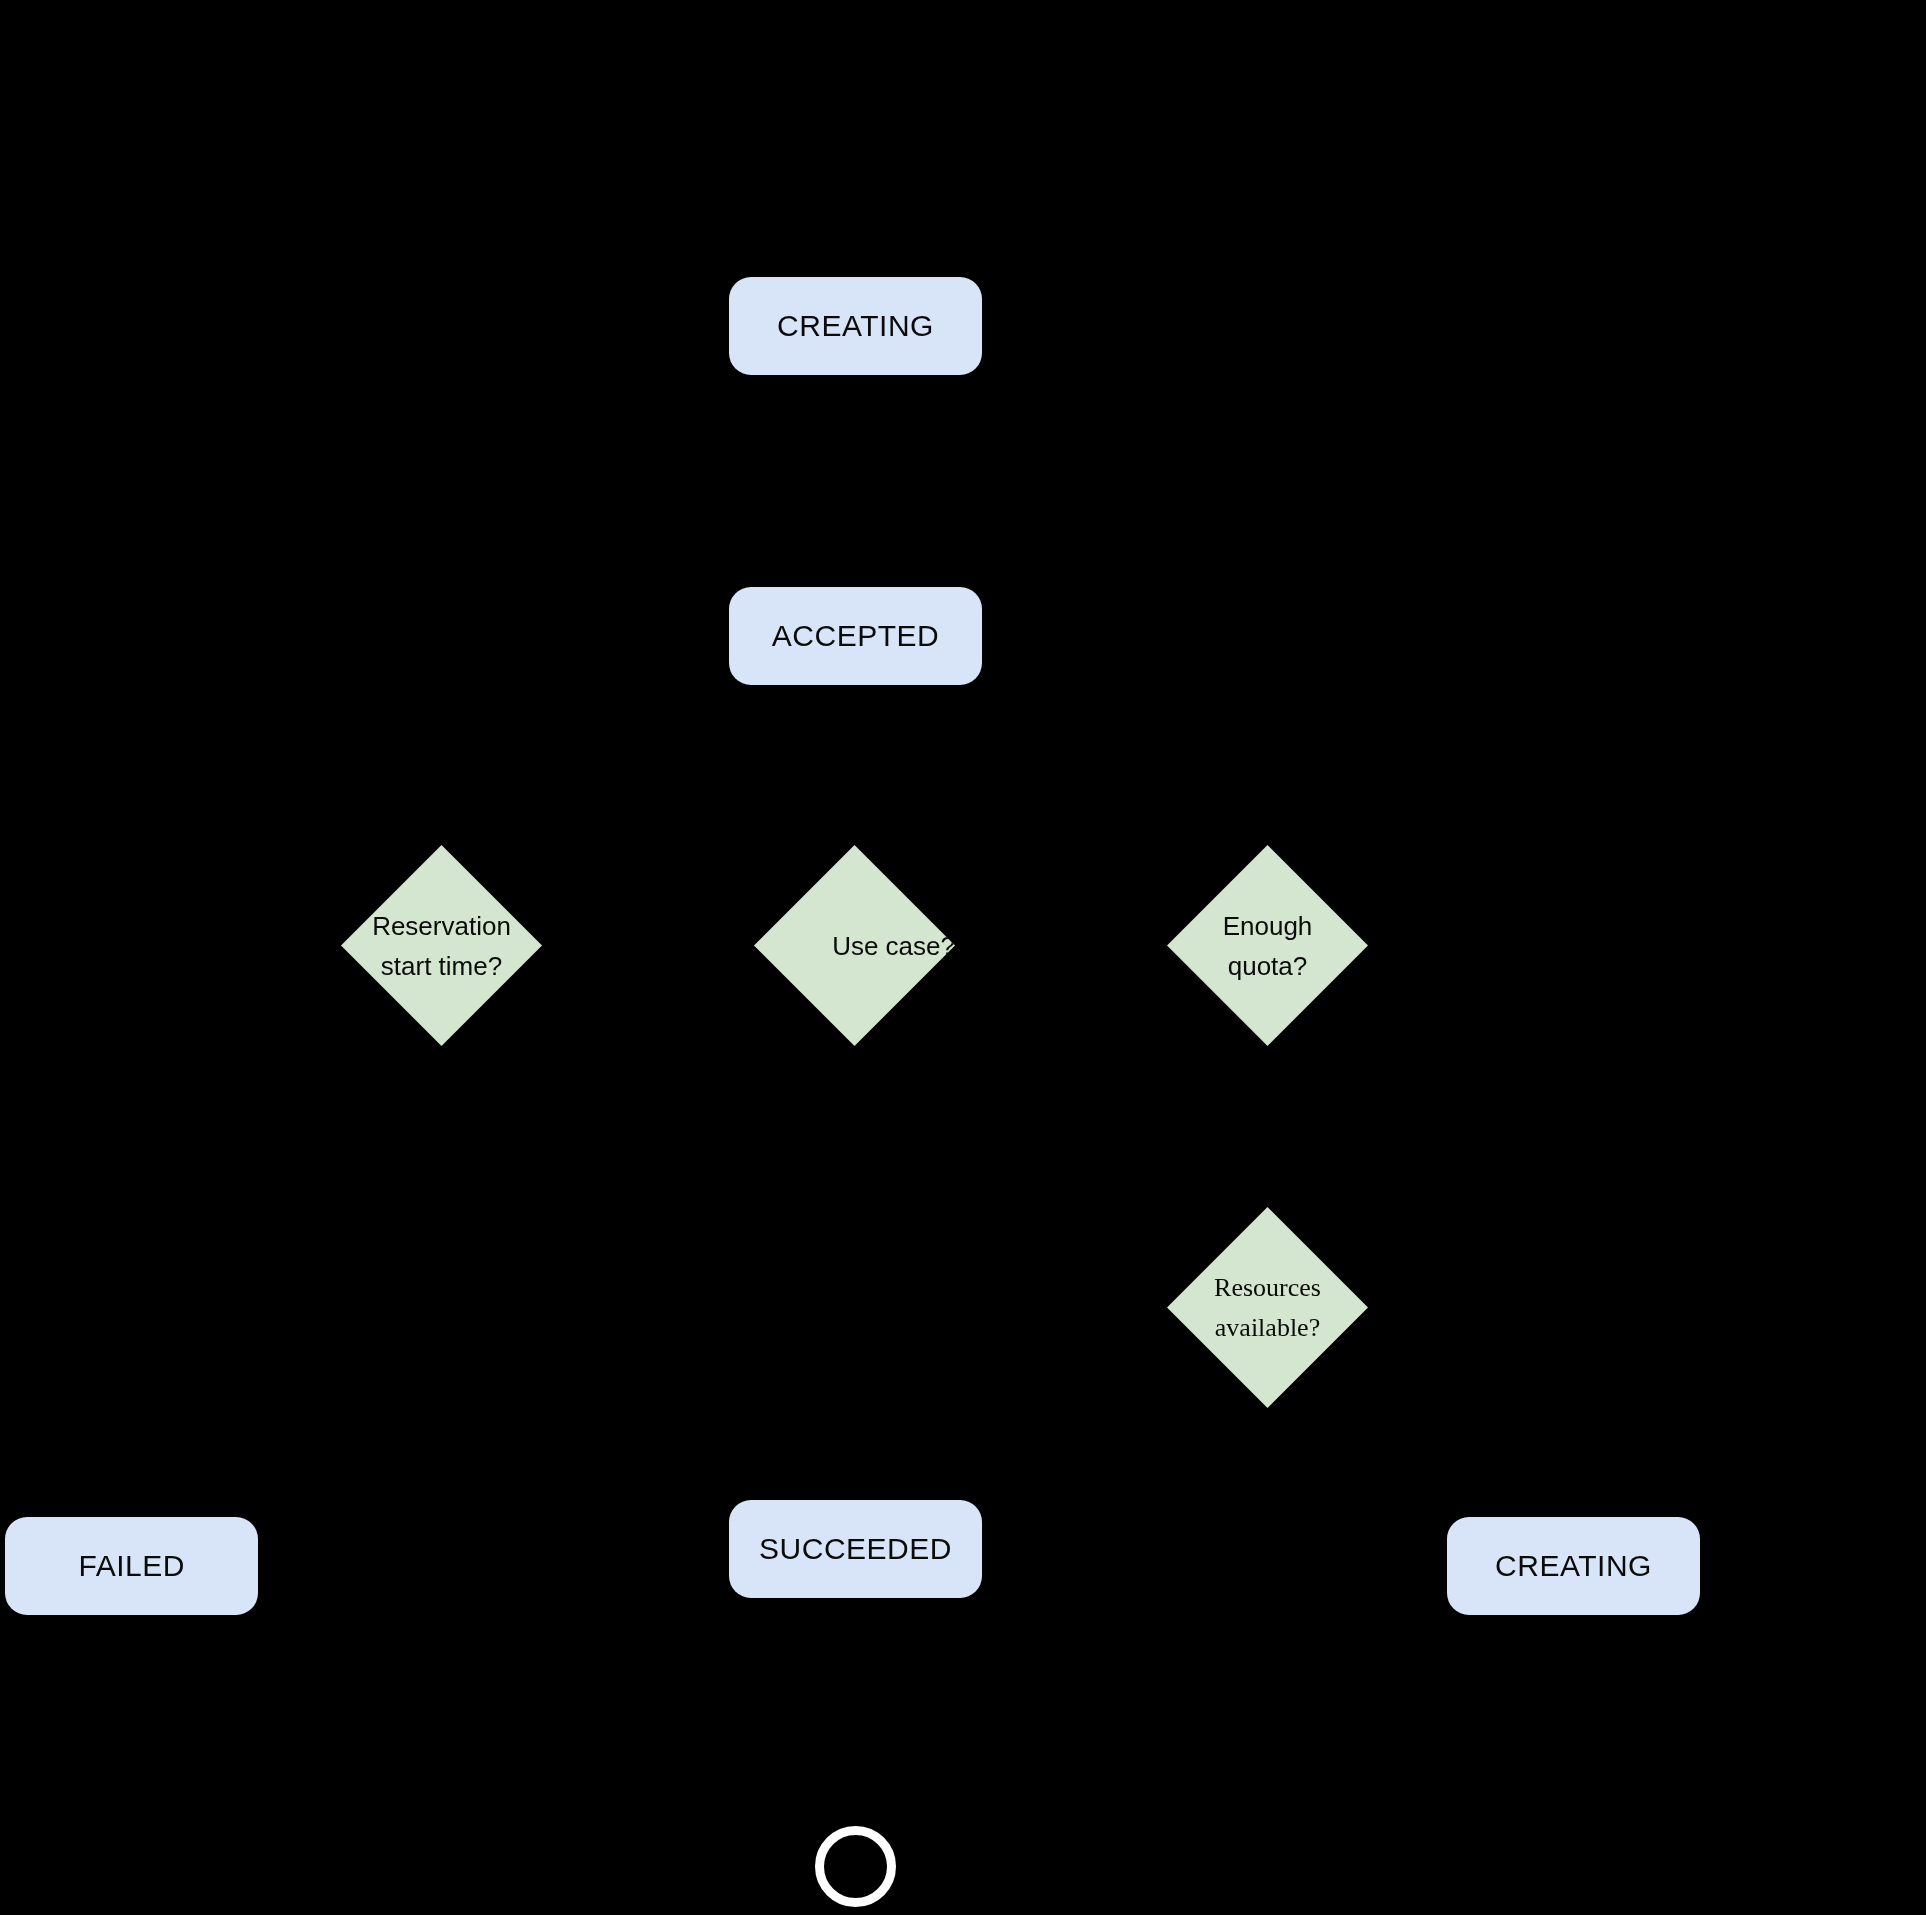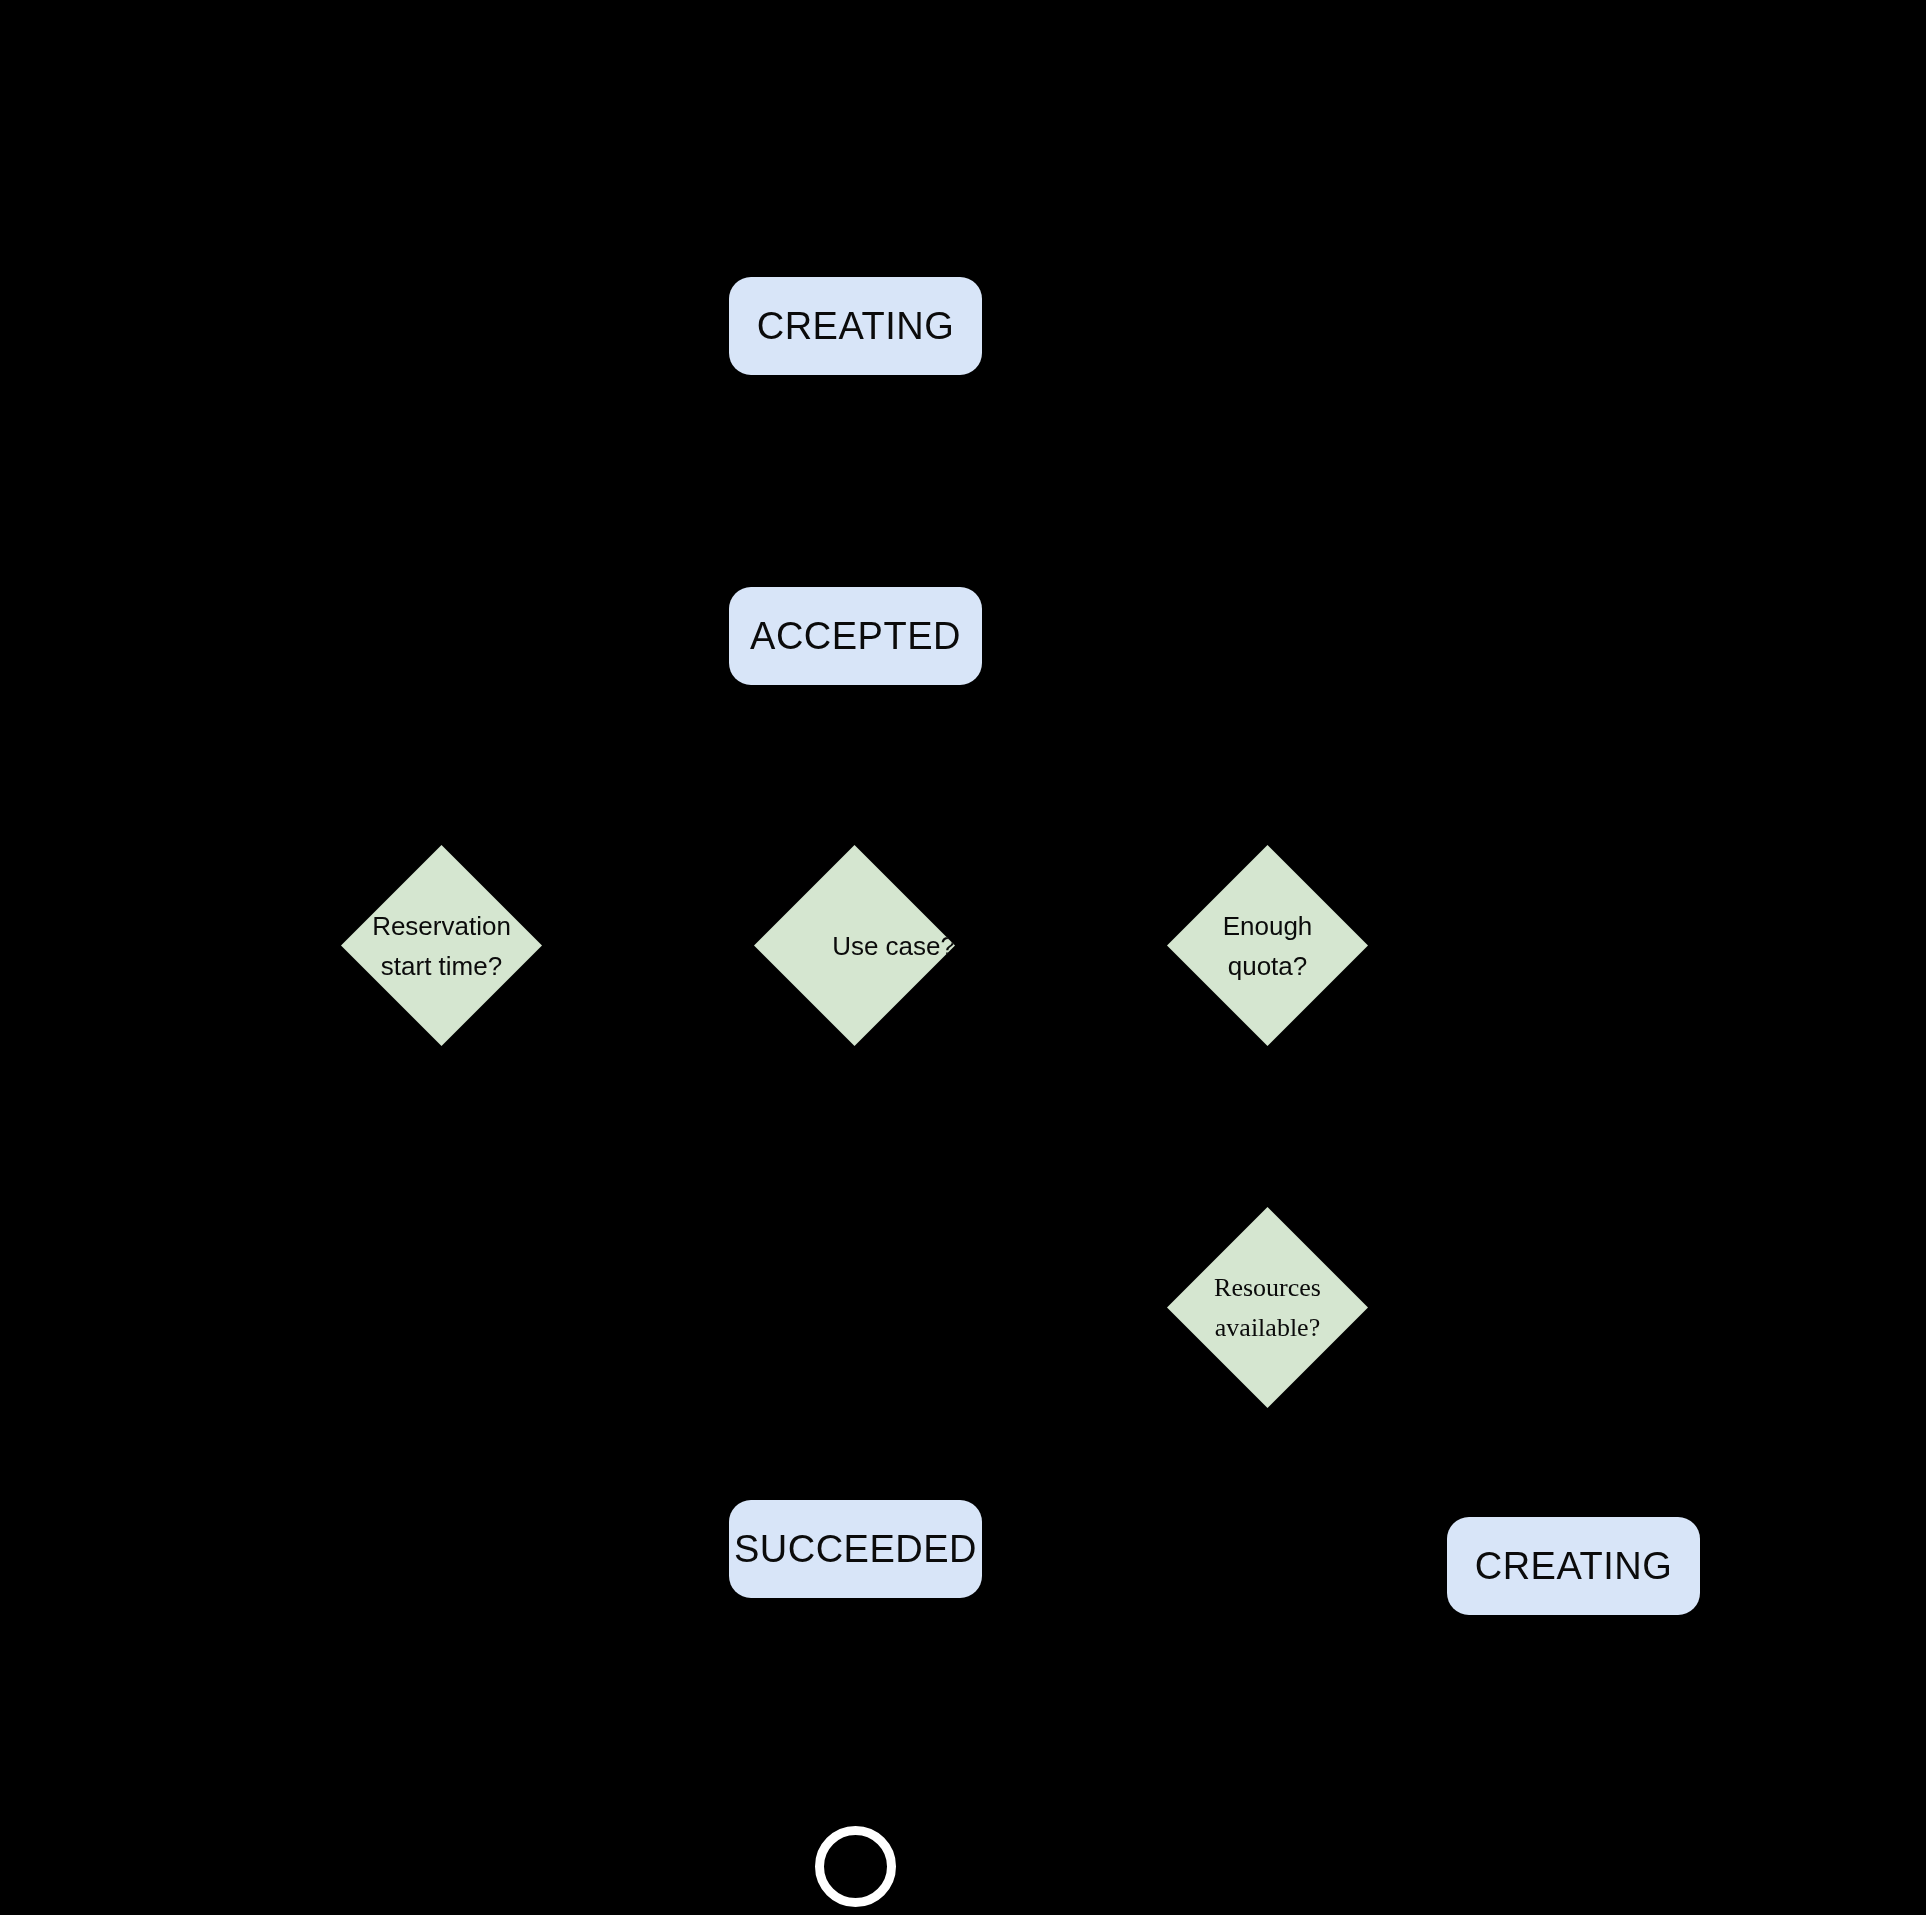--- a/index.html
+++ b/index.html
@@ -21,21 +21,21 @@
     width: 1926px; height: 1916px;
     background: var(--bg);
   }
   .state-node {
     position: absolute;
     width: 253px; height: 98px;
     background: var(--state-fill);
     border-radius: 22px;
     display: flex; align-items: center; justify-content: center;
     color: var(--label-text);
-    font-size: 38px;
+    font-size: 30px;
     letter-spacing: 0.5px;
     white-space: nowrap;
   }
   .decision-node {
     position: absolute;
     width: 201px; height: 201px;
     background: var(--decision-fill);
     clip-path: polygon(50% 0, 100% 50%, 50% 100%, 0 50%);
     display: flex; align-items: center; justify-content: center;
     color: var(--label-text);
@@ -82,20 +82,21 @@
   </div>
 
   <div class="decision-node" id="node-enough-quota">
     <div class="decision-label">Enough quota?</div>
   </div>
 
   <div class="decision-node" id="node-resources-available">
     <div class="decision-label">Resources available?</div>
   </div>
 
+  <div class="state-node" id="node-failed">FAILED</div>
 
   <div class="state-node" id="node-succeeded">SUCCEEDED</div>
 
   <div class="state-node" id="node-cancelled">CREATING</div>
 
   <div class="end-marker"></div>
 
 </div>
 
 

